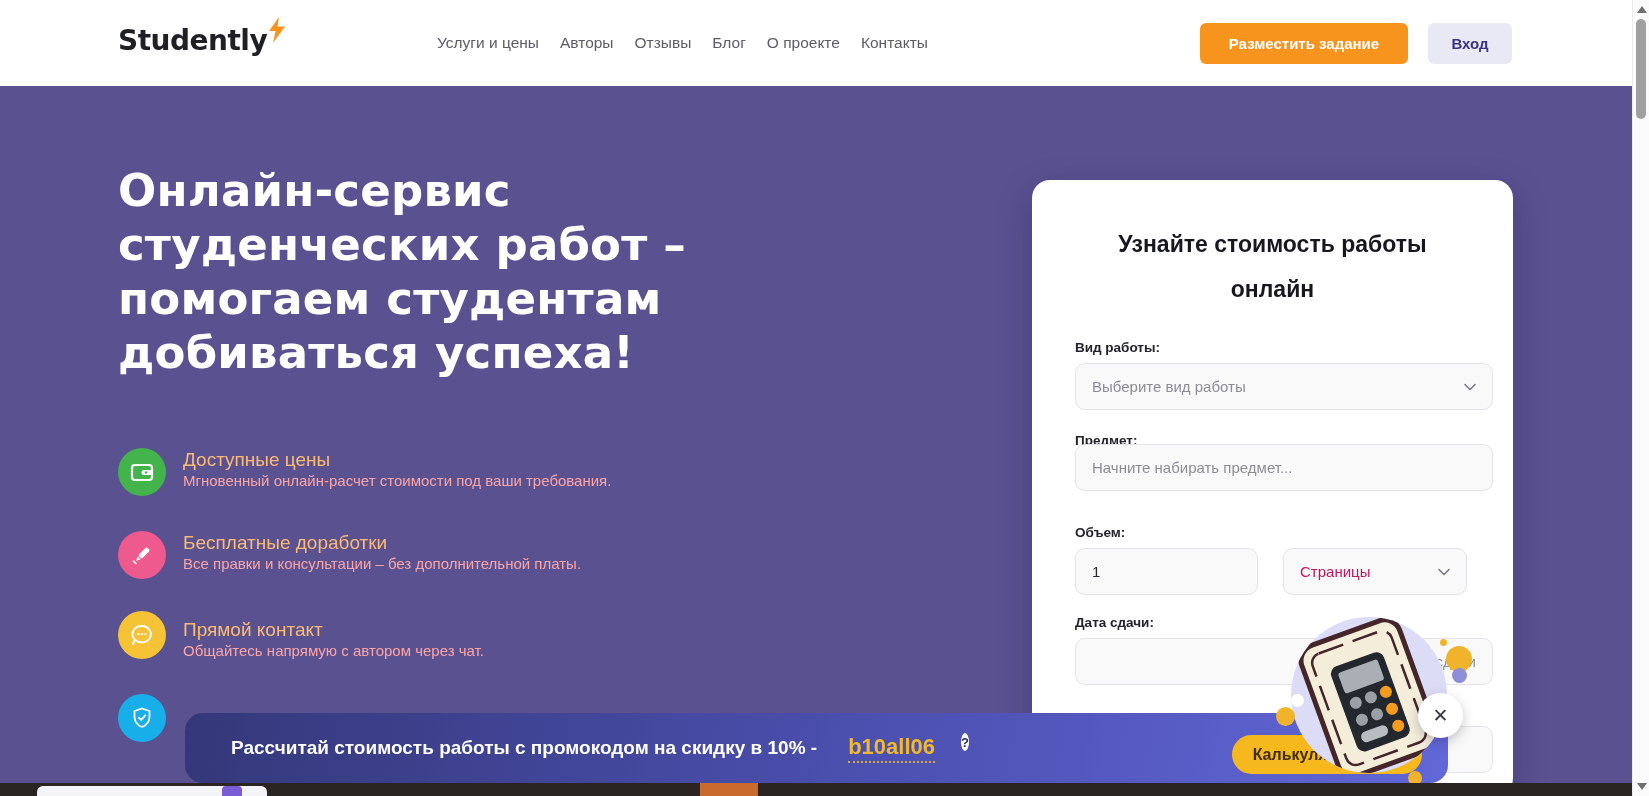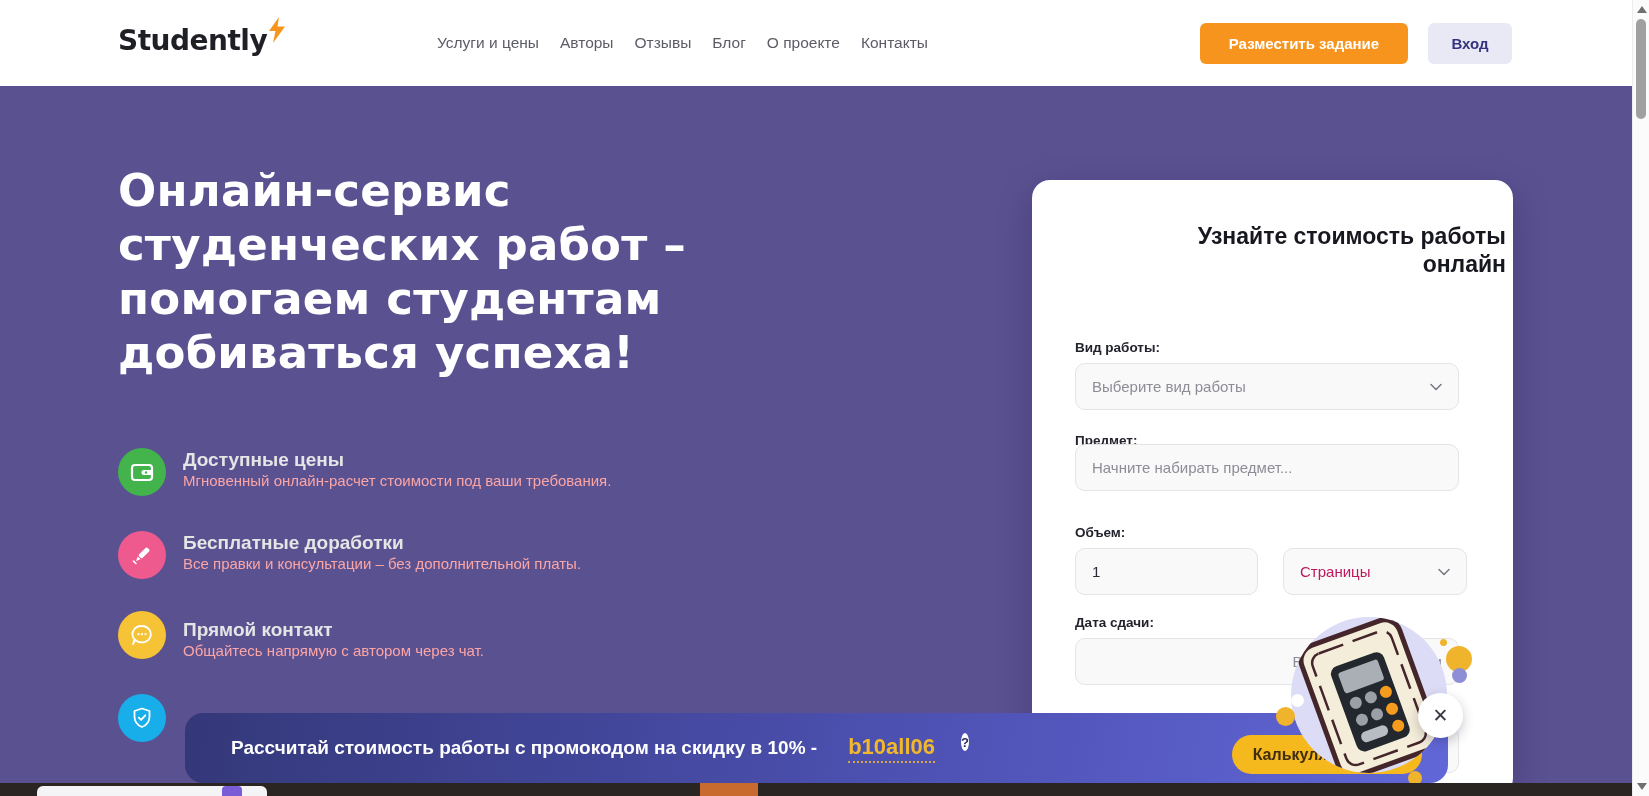--- a/index.html
+++ b/index.html
@@ -20,30 +20,30 @@
                color:#37327f; font-weight:bold; font-size:15px; cursor:pointer; font-family:"Liberation Sans",sans-serif; }
 
   
   .hero { position:absolute; left:0; top:86px; width:1632px; height:697px; background:#5a5191; z-index:1; }
   .hero-heading { position:absolute; left:118px; top:78px; width:760px; color:#ffffff;
                   font-family:"DejaVu Sans", sans-serif; font-size:45px; font-weight:800; line-height:54px;
                   white-space:pre-line; letter-spacing:0.2px; }
   .feature { position:absolute; left:118px; display:flex; }
   .f-circle { width:48px; height:48px; border-radius:50%; display:flex; align-items:center; justify-content:center; flex:0 0 48px; }
   .f-text { margin-left:17px; padding-top:0; }
-  .f-title { color:#e5e5e5; font-size:19px; font-weight:bold; line-height:24px; }
+  .f-title { color:#fdba74; font-size:19px; font-weight:normal; line-height:24px; }
   .f-desc { color:#fca5a5; font-size:15px; }
 
   
   .card { position:absolute; left:1032px; top:180px; width:481px; height:616px; background:#ffffff; border-radius:18px;
           box-shadow:0 12px 34px rgba(20,16,50,0.25); z-index:10; }
-  .card-title { position:absolute; left:0; top:42px; width:100%; padding:0 55px; text-align:right;
-                font-size:23px; font-weight:bold; color:#17171f; line-height:28px;margin-left:48px; }
+  .card-title { position:absolute; left:0; top:42px; width:100%; padding:0 55px; text-align:center;
+                font-size:23px; font-weight:bold; color:#17171f; line-height:45px; }
   .fld-label { position:absolute; left:43px; font-size:13.5px; font-weight:bold; color:#23232e; }
-  .fld { position:absolute; left:43px; width:384px; height:47px; background:#f9f9f9; border:1px solid #e4e4e8; border-radius:10px;
+  .fld { position:absolute; left:43px; width:418px; height:47px; background:#f9f9f9; border:1px solid #e4e4e8; border-radius:10px;
          display:flex; align-items:center; padding:0 16px; cursor:pointer; }
   .fld .ph { font-size:15px; color:#8d8d97; }
   .fld .chev { position:absolute; right:14px; top:15px; }
   input.fld { cursor:text; font-family:"Liberation Sans",sans-serif; font-size:15px; color:#2a2a33; }
   input.fld::placeholder { color:#8d8d97; opacity:1; }
 
   
   .banner { position:absolute; left:185px; top:713px; width:1263px; height:70px; border-radius:18px;
             background:linear-gradient(100deg, #343879 0%, #4c50b0 55%, #6267d8 100%); z-index:25; }
   .banner-text { position:absolute; left:70px; top:0; width:690px; height:100%; display:flex; align-items:center; justify-content:center;gap:22px; }

